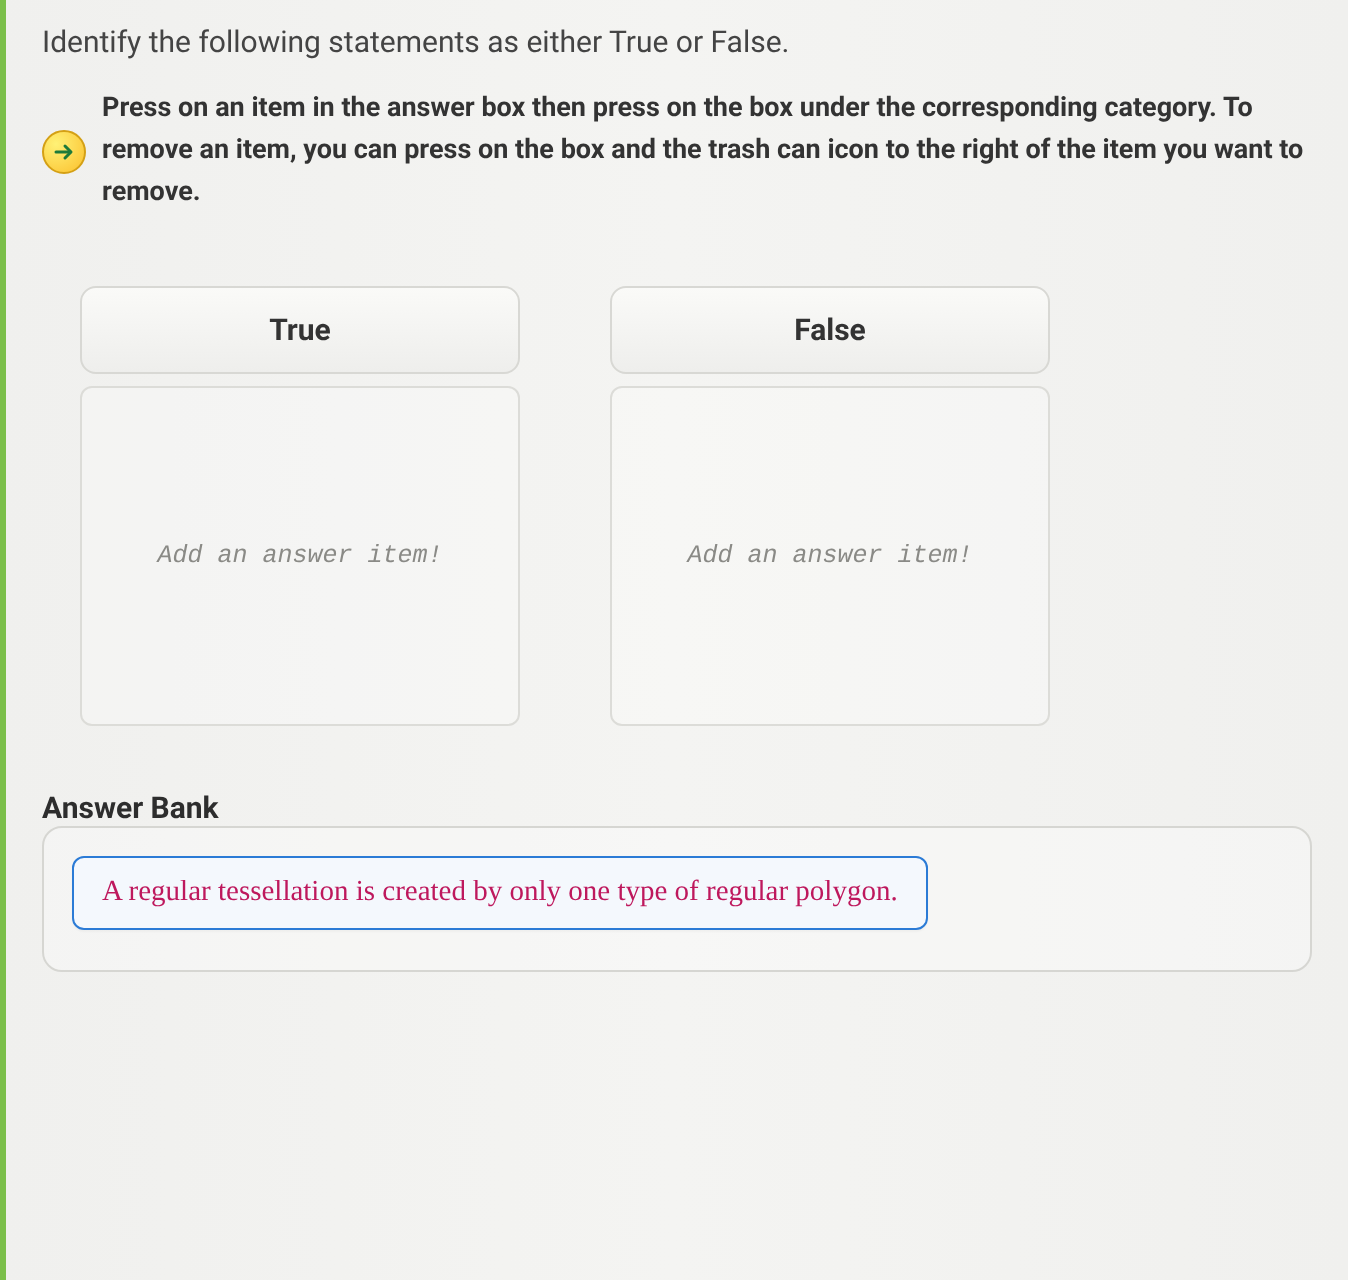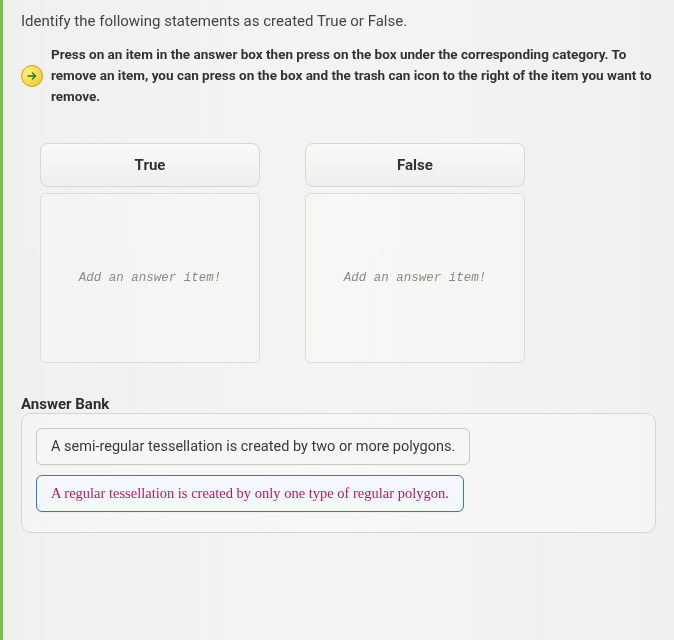--- a/index.html
+++ b/index.html
@@ -106,21 +106,21 @@
     .bank-item.selected {
       border: 1.5px solid #2b7bd6;
       color: #be185d;
       background: #f4f8fd;
       font-family: Liberation Serif, serif;
     }
   </style>
 </head>
 <body>
 
-<div class="question-prompt">Identify the following statements as created True or False.</div>
+<div class="question-prompt">Identify the following statements as either True or False.</div>
 
 <div class="instructions-row">
   <div class="arrow-badge">
     <svg viewBox="0 0 24 24" fill="none" stroke="#1e7a3a" stroke-width="3" stroke-linecap="round" stroke-linejoin="round">
       <line x1="4" y1="12" x2="18" y2="12"></line>
       <polyline points="13 6 19 12 13 18"></polyline>
     </svg>
   </div>
   <div class="instructions-text">Press on an item in the answer box then press on the box under the corresponding category. To remove an item, you can press on the box and the trash can icon to the right of the item you want to remove.</div>
 </div>
@@ -137,18 +137,15 @@
     <div class="dropzone">
       <span class="dropzone-placeholder">Add an answer item!</span>
     </div>
   </div>
 </div>
 
 <div class="bank-title">Answer Bank</div>
 
 <div class="bank-container">
   <div>
-    <div class="bank-item">A semi-regular tessellation is created by two or more polygons.</div>
-  </div>
-  <div>
     <div class="bank-item selected">A regular tessellation is created by only one type of regular polygon.</div>
   </div>
 </div>
 
 </body></html>

